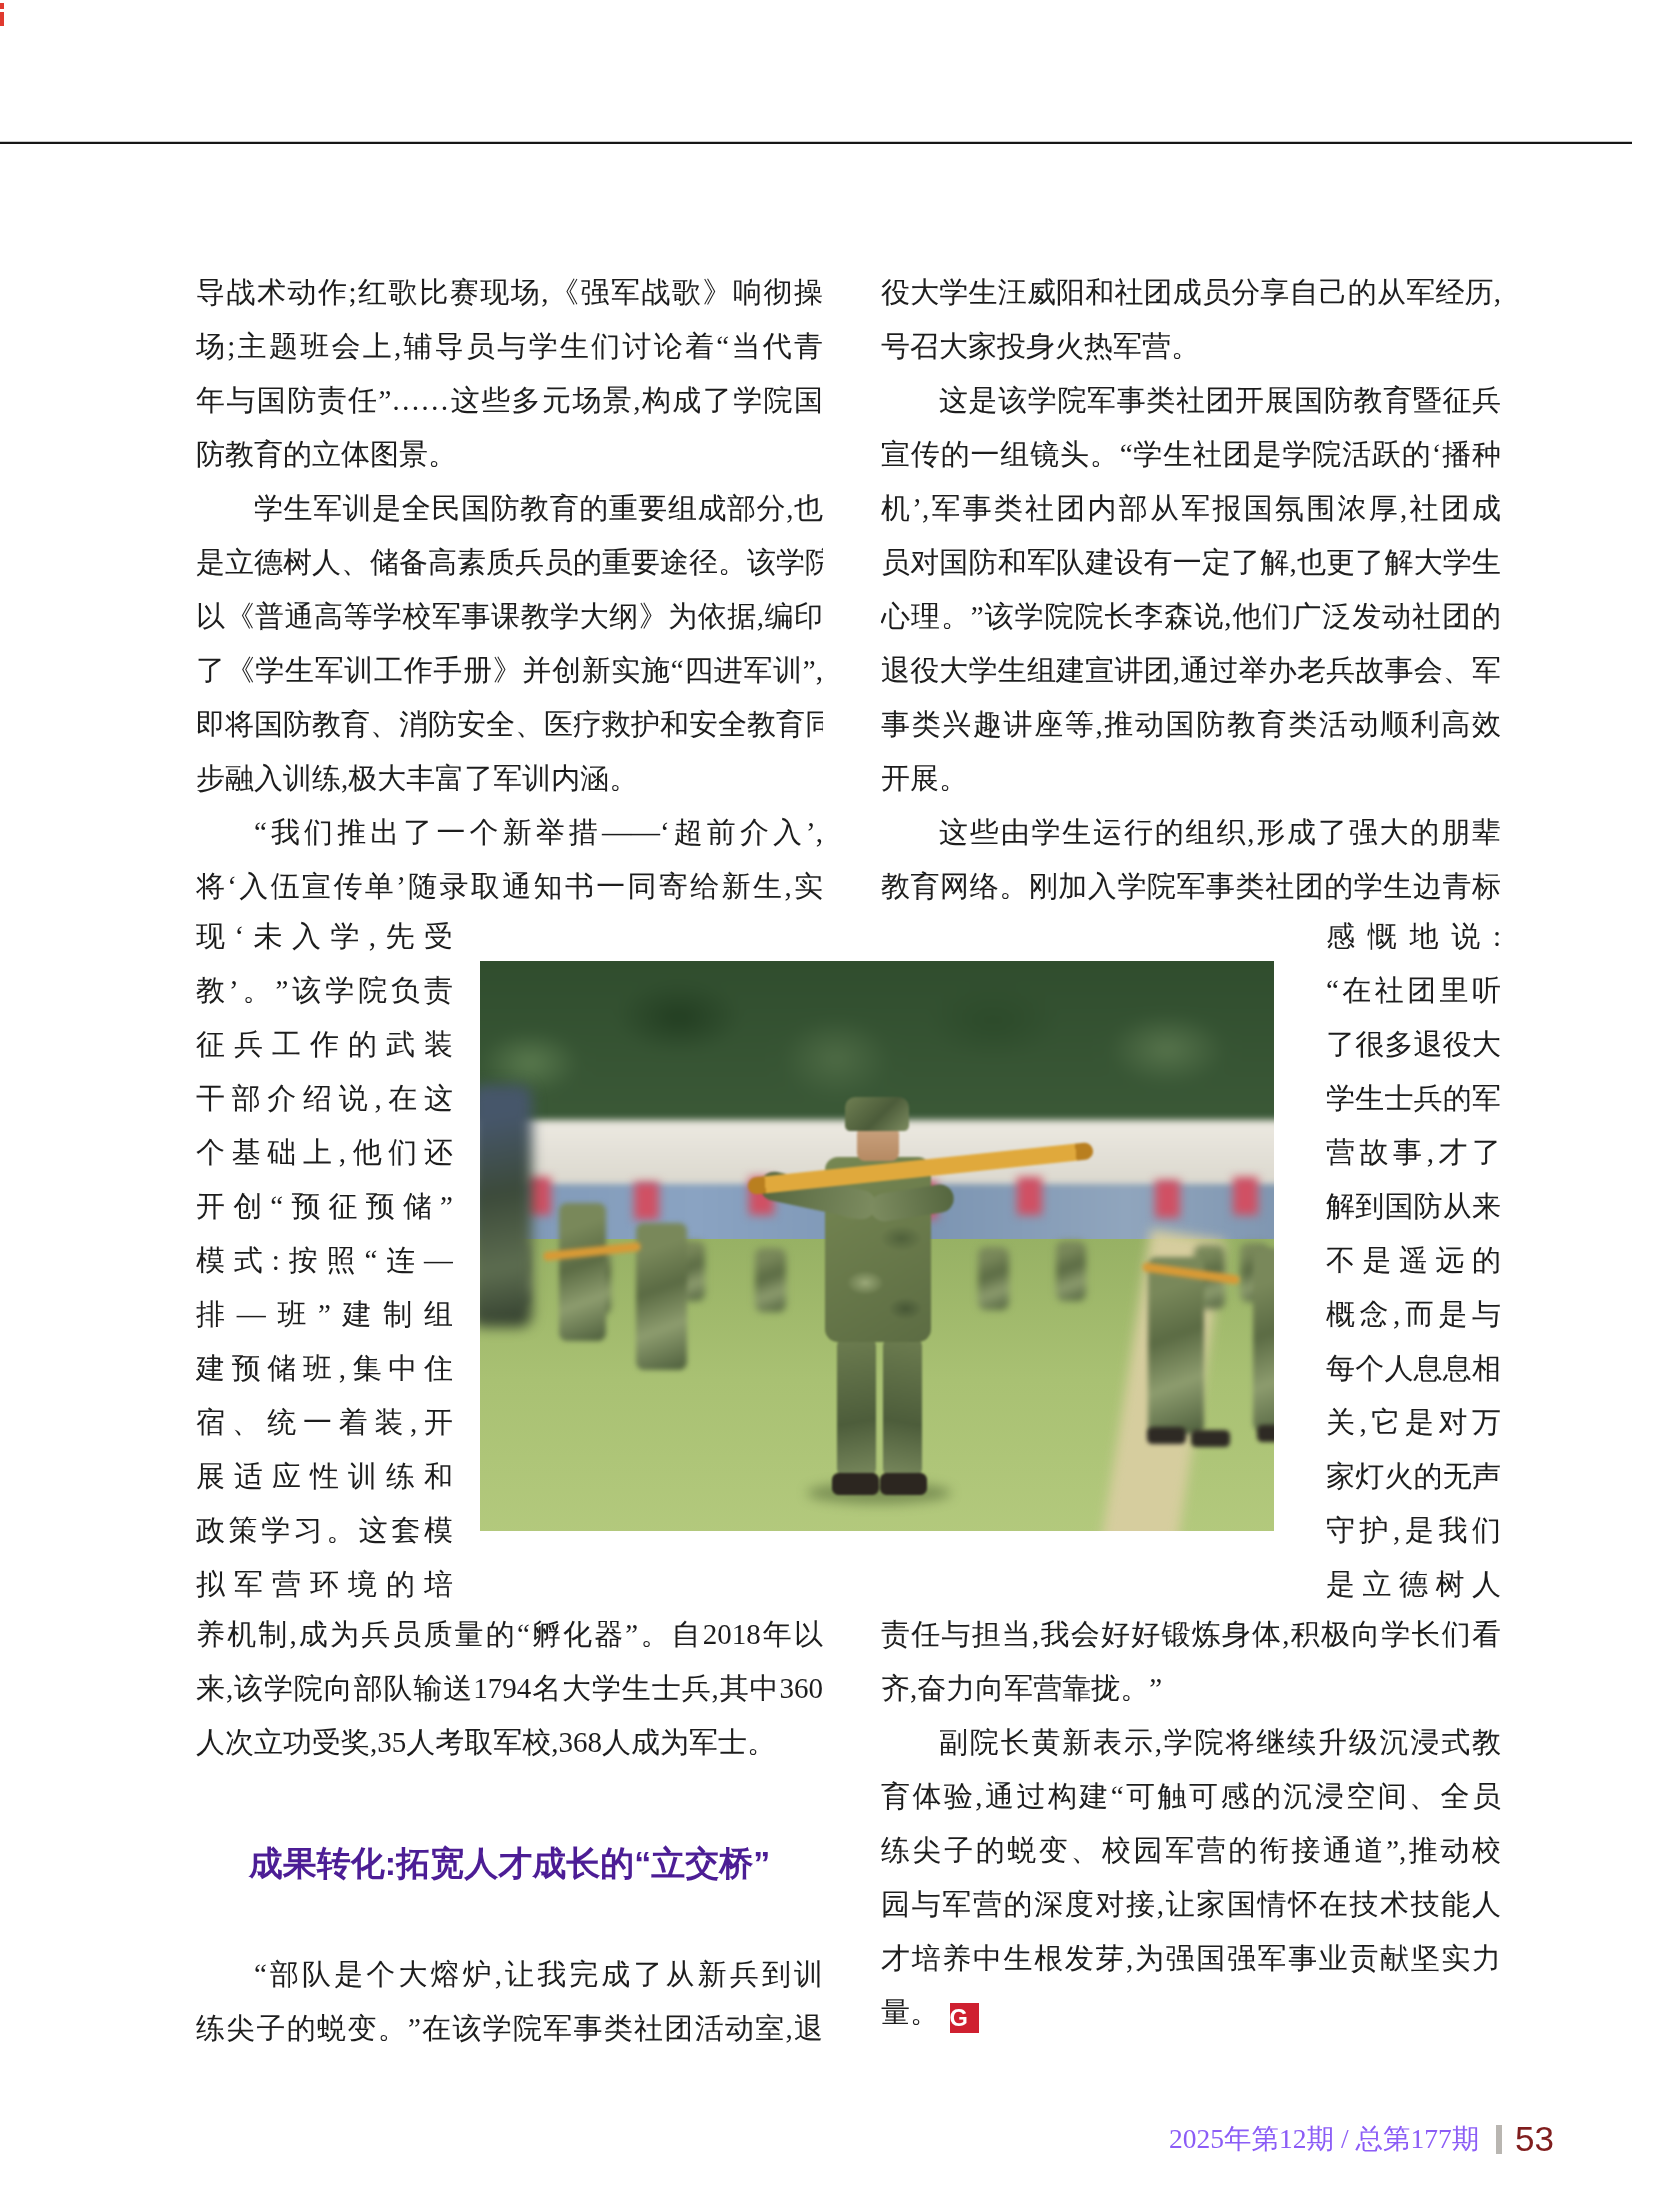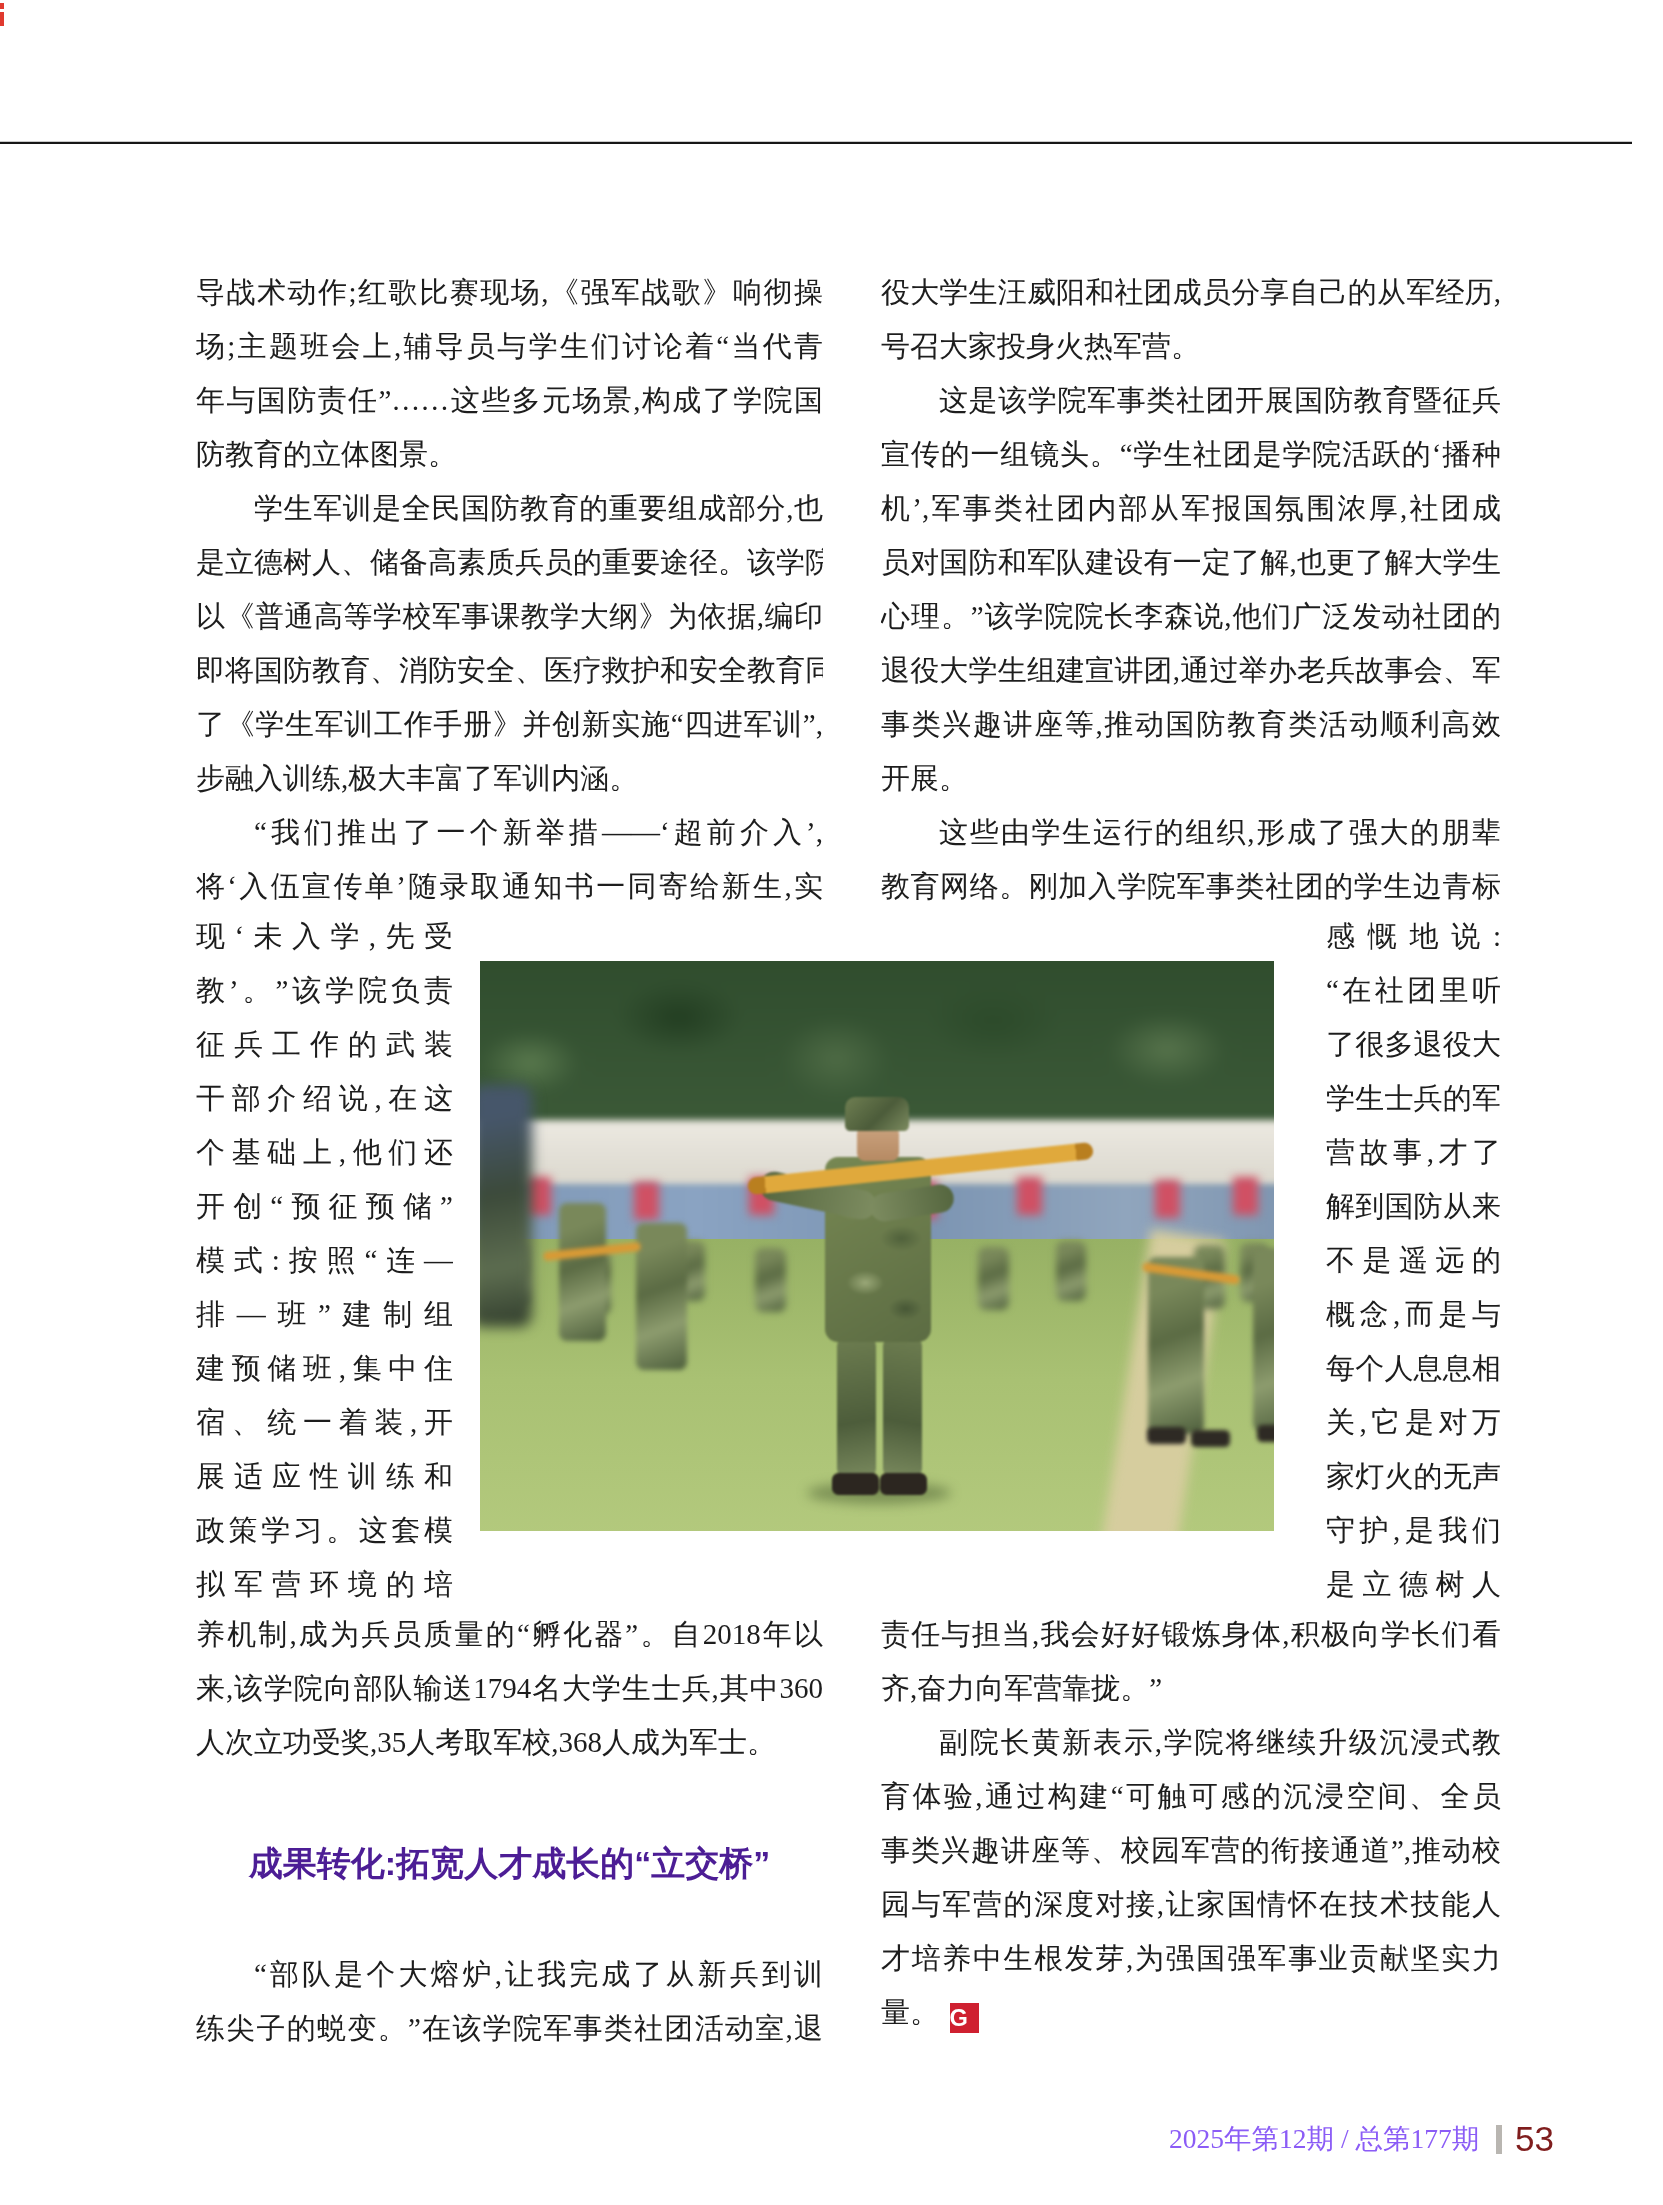--- a/index.html
+++ b/index.html
@@ -105,22 +105,22 @@
   <div class="top-rule"></div>
 
   <div class="tblock col-left-a">
       <div class="ln">导战术动作;红歌比赛现场,《强军战歌》响彻操</div>
       <div class="ln">场;主题班会上,辅导员与学生们讨论着“当代青</div>
       <div class="ln">年与国防责任”……这些多元场景,构成了学院国</div>
       <div class="ln end">防教育的立体图景。</div>
       <div class="ln ind">学生军训是全民国防教育的重要组成部分,也</div>
       <div class="ln">是立德树人、储备高素质兵员的重要途径。该学院</div>
       <div class="ln">以《普通高等学校军事课教学大纲》为依据,编印</div>
+      <div class="ln">了《学生军训工作手册》并创新实施“四进军训”,</div>
       <div class="ln">即将国防教育、消防安全、医疗救护和安全教育同</div>
-      <div class="ln">了《学生军训工作手册》并创新实施“四进军训”,</div>
       <div class="ln end">步融入训练,极大丰富了军训内涵。</div>
       <div class="ln ind">“我们推出了一个新举措——‘超前介入’,</div>
       <div class="ln">将‘入伍宣传单’随录取通知书一同寄给新生,实</div>
     </div>
   <div class="tblock col-left-b">
       <div class="ln">现‘未入学,先受</div>
       <div class="ln">教’。”该学院负责</div>
       <div class="ln">征兵工作的武装</div>
       <div class="ln">干部介绍说,在这</div>
       <div class="ln">个基础上,他们还</div>
@@ -171,21 +171,21 @@
       <div class="ln">关,它是对万</div>
       <div class="ln">家灯火的无声</div>
       <div class="ln">守护,是我们</div>
       <div class="ln">是立德树人</div>
     </div>
   <div class="tblock col-right-c">
       <div class="ln">责任与担当,我会好好锻炼身体,积极向学长们看</div>
       <div class="ln end">齐,奋力向军营靠拢。”</div>
       <div class="ln ind">副院长黄新表示,学院将继续升级沉浸式教</div>
       <div class="ln">育体验,通过构建“可触可感的沉浸空间、全员</div>
-      <div class="ln">事类兴趣讲座等、校园军营的衔接通道”,推动校</div>
+      <div class="ln">练尖子的蜕变、校园军营的衔接通道”,推动校</div>
       <div class="ln">园与军营的深度对接,让家国情怀在技术技能人</div>
       <div class="ln">才培养中生根发芽,为强国强军事业贡献坚实力</div>
       <div class="ln end">量。<span class="gmark">G</span></div>
     </div>
 
   <div class="photo" role="img" aria-label="学生军训场景:身着迷彩服的学生在操场上持黄色训练棍操练">
     <div class="ph-trees"></div>
     <div class="ph-wall"></div>
     <div class="ph-banner"></div>
     <div class="ph-field"></div>

